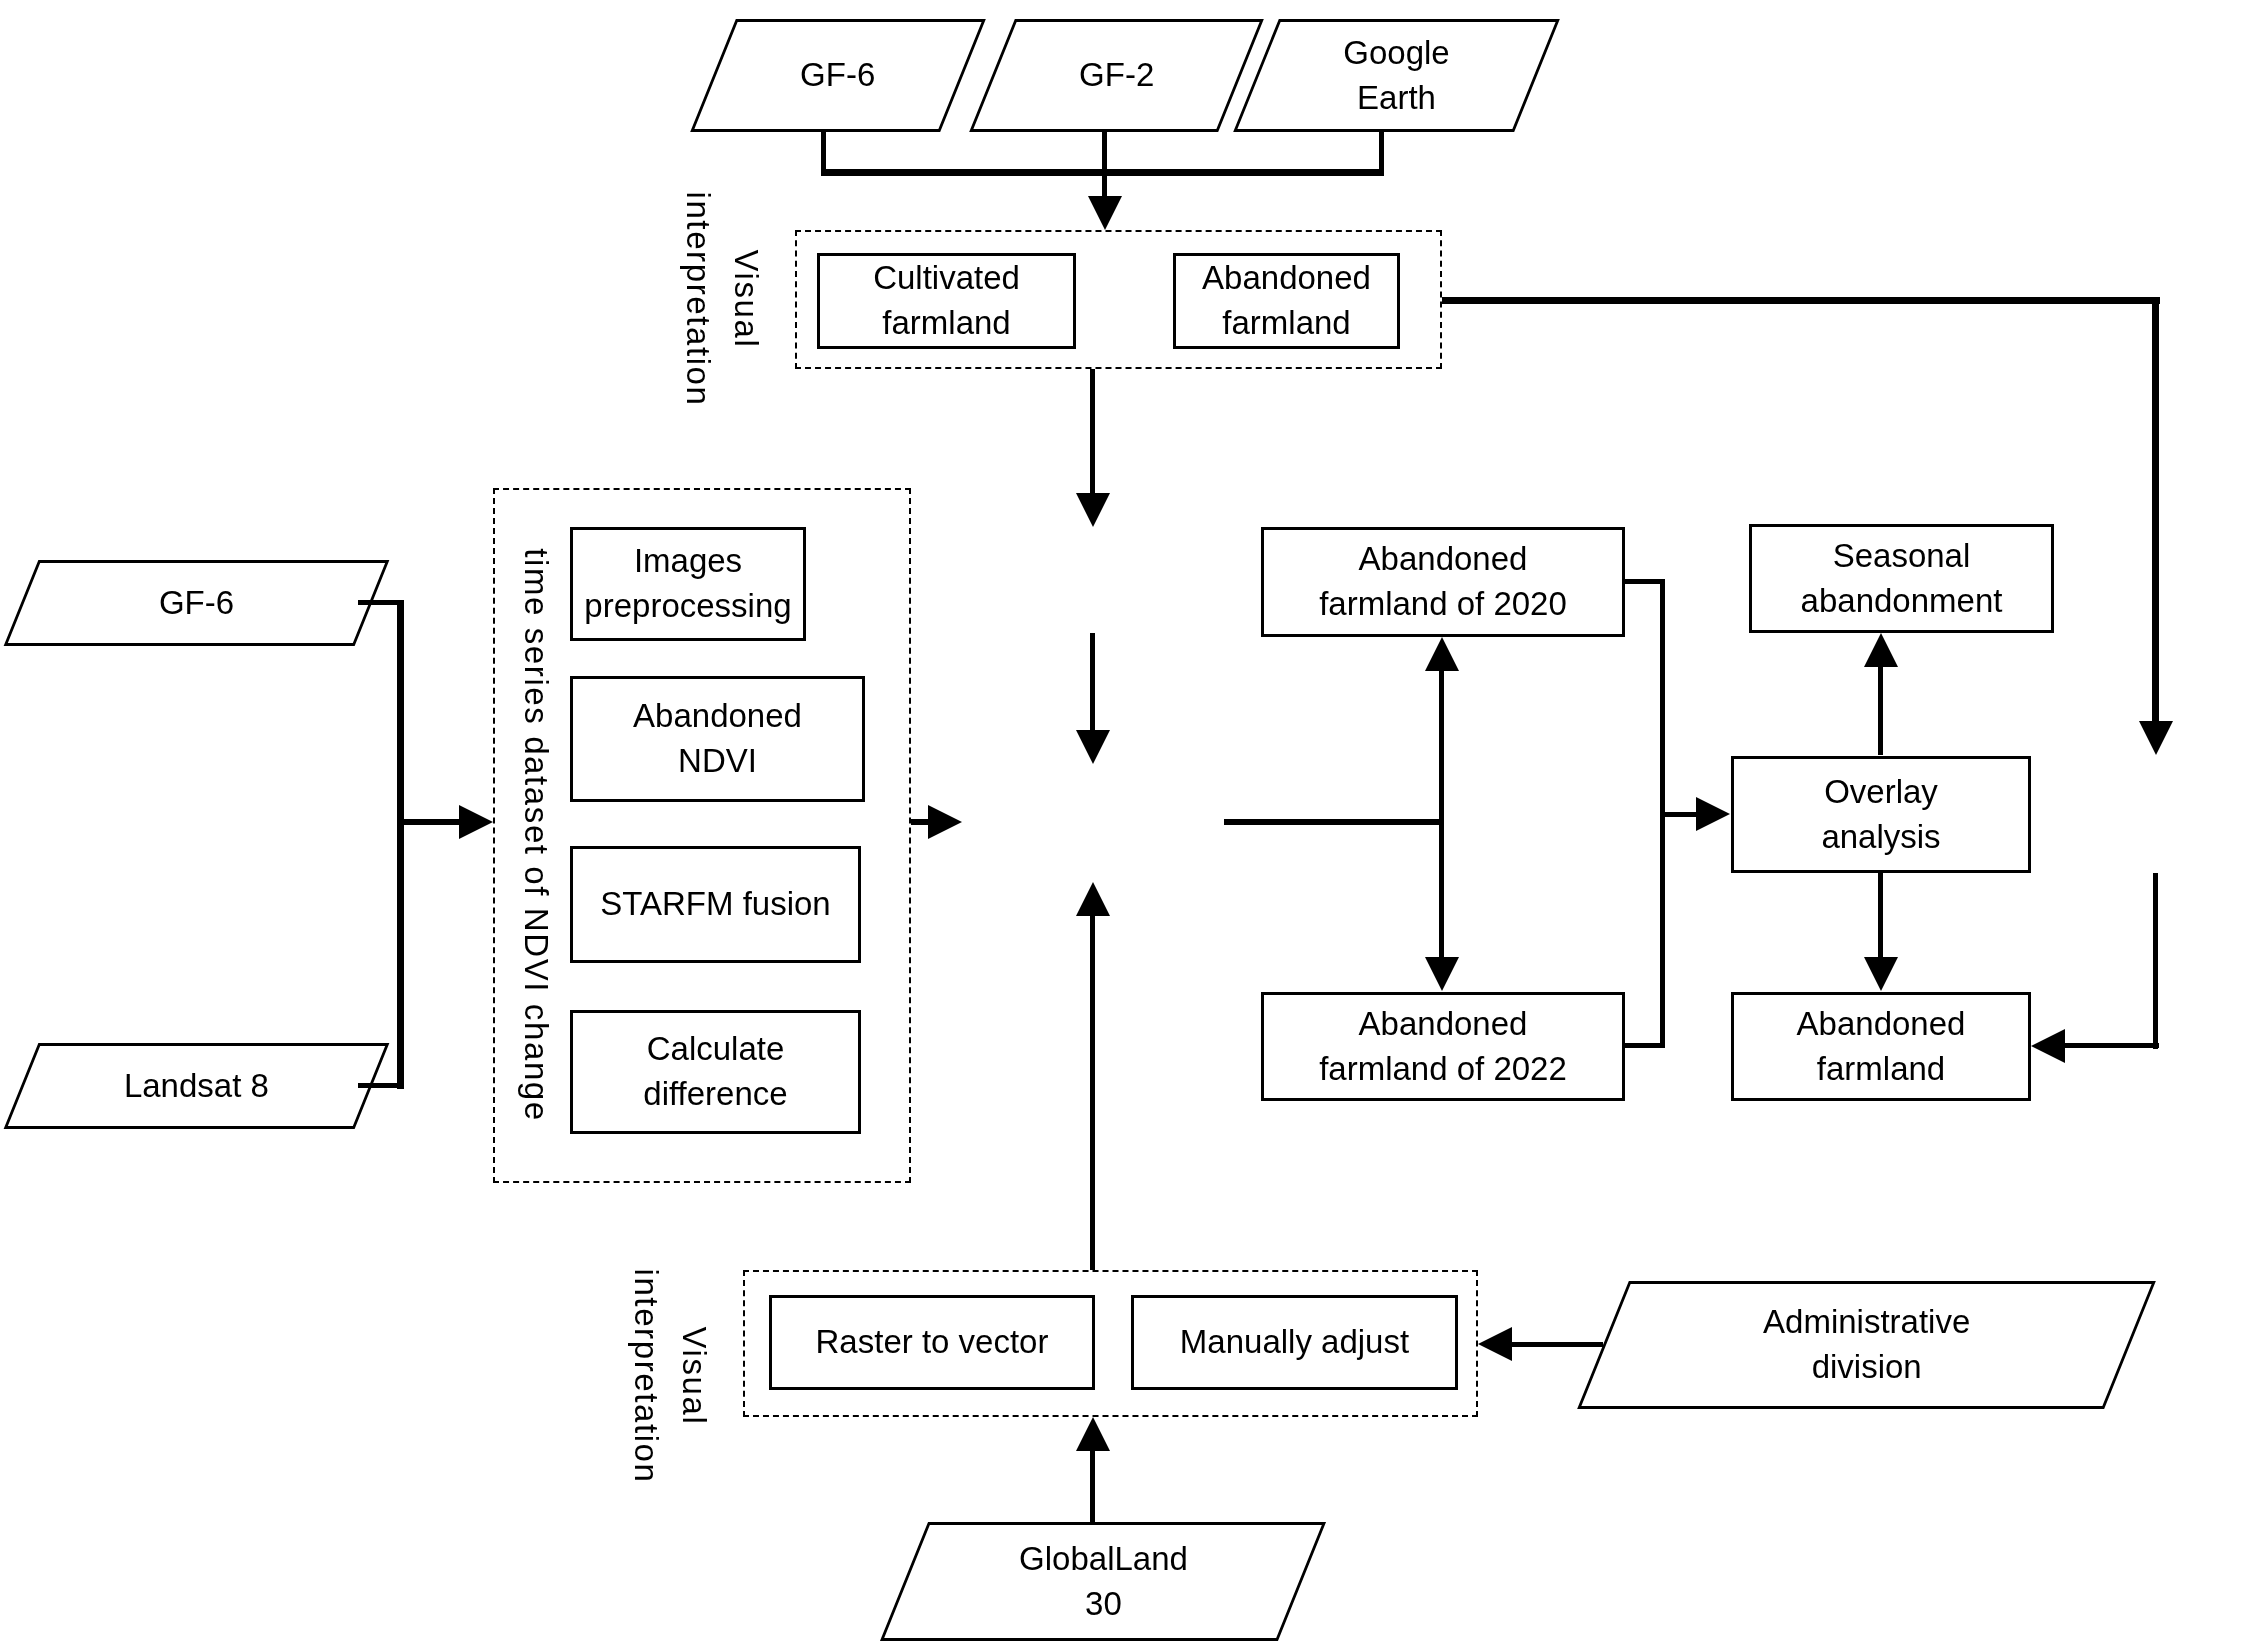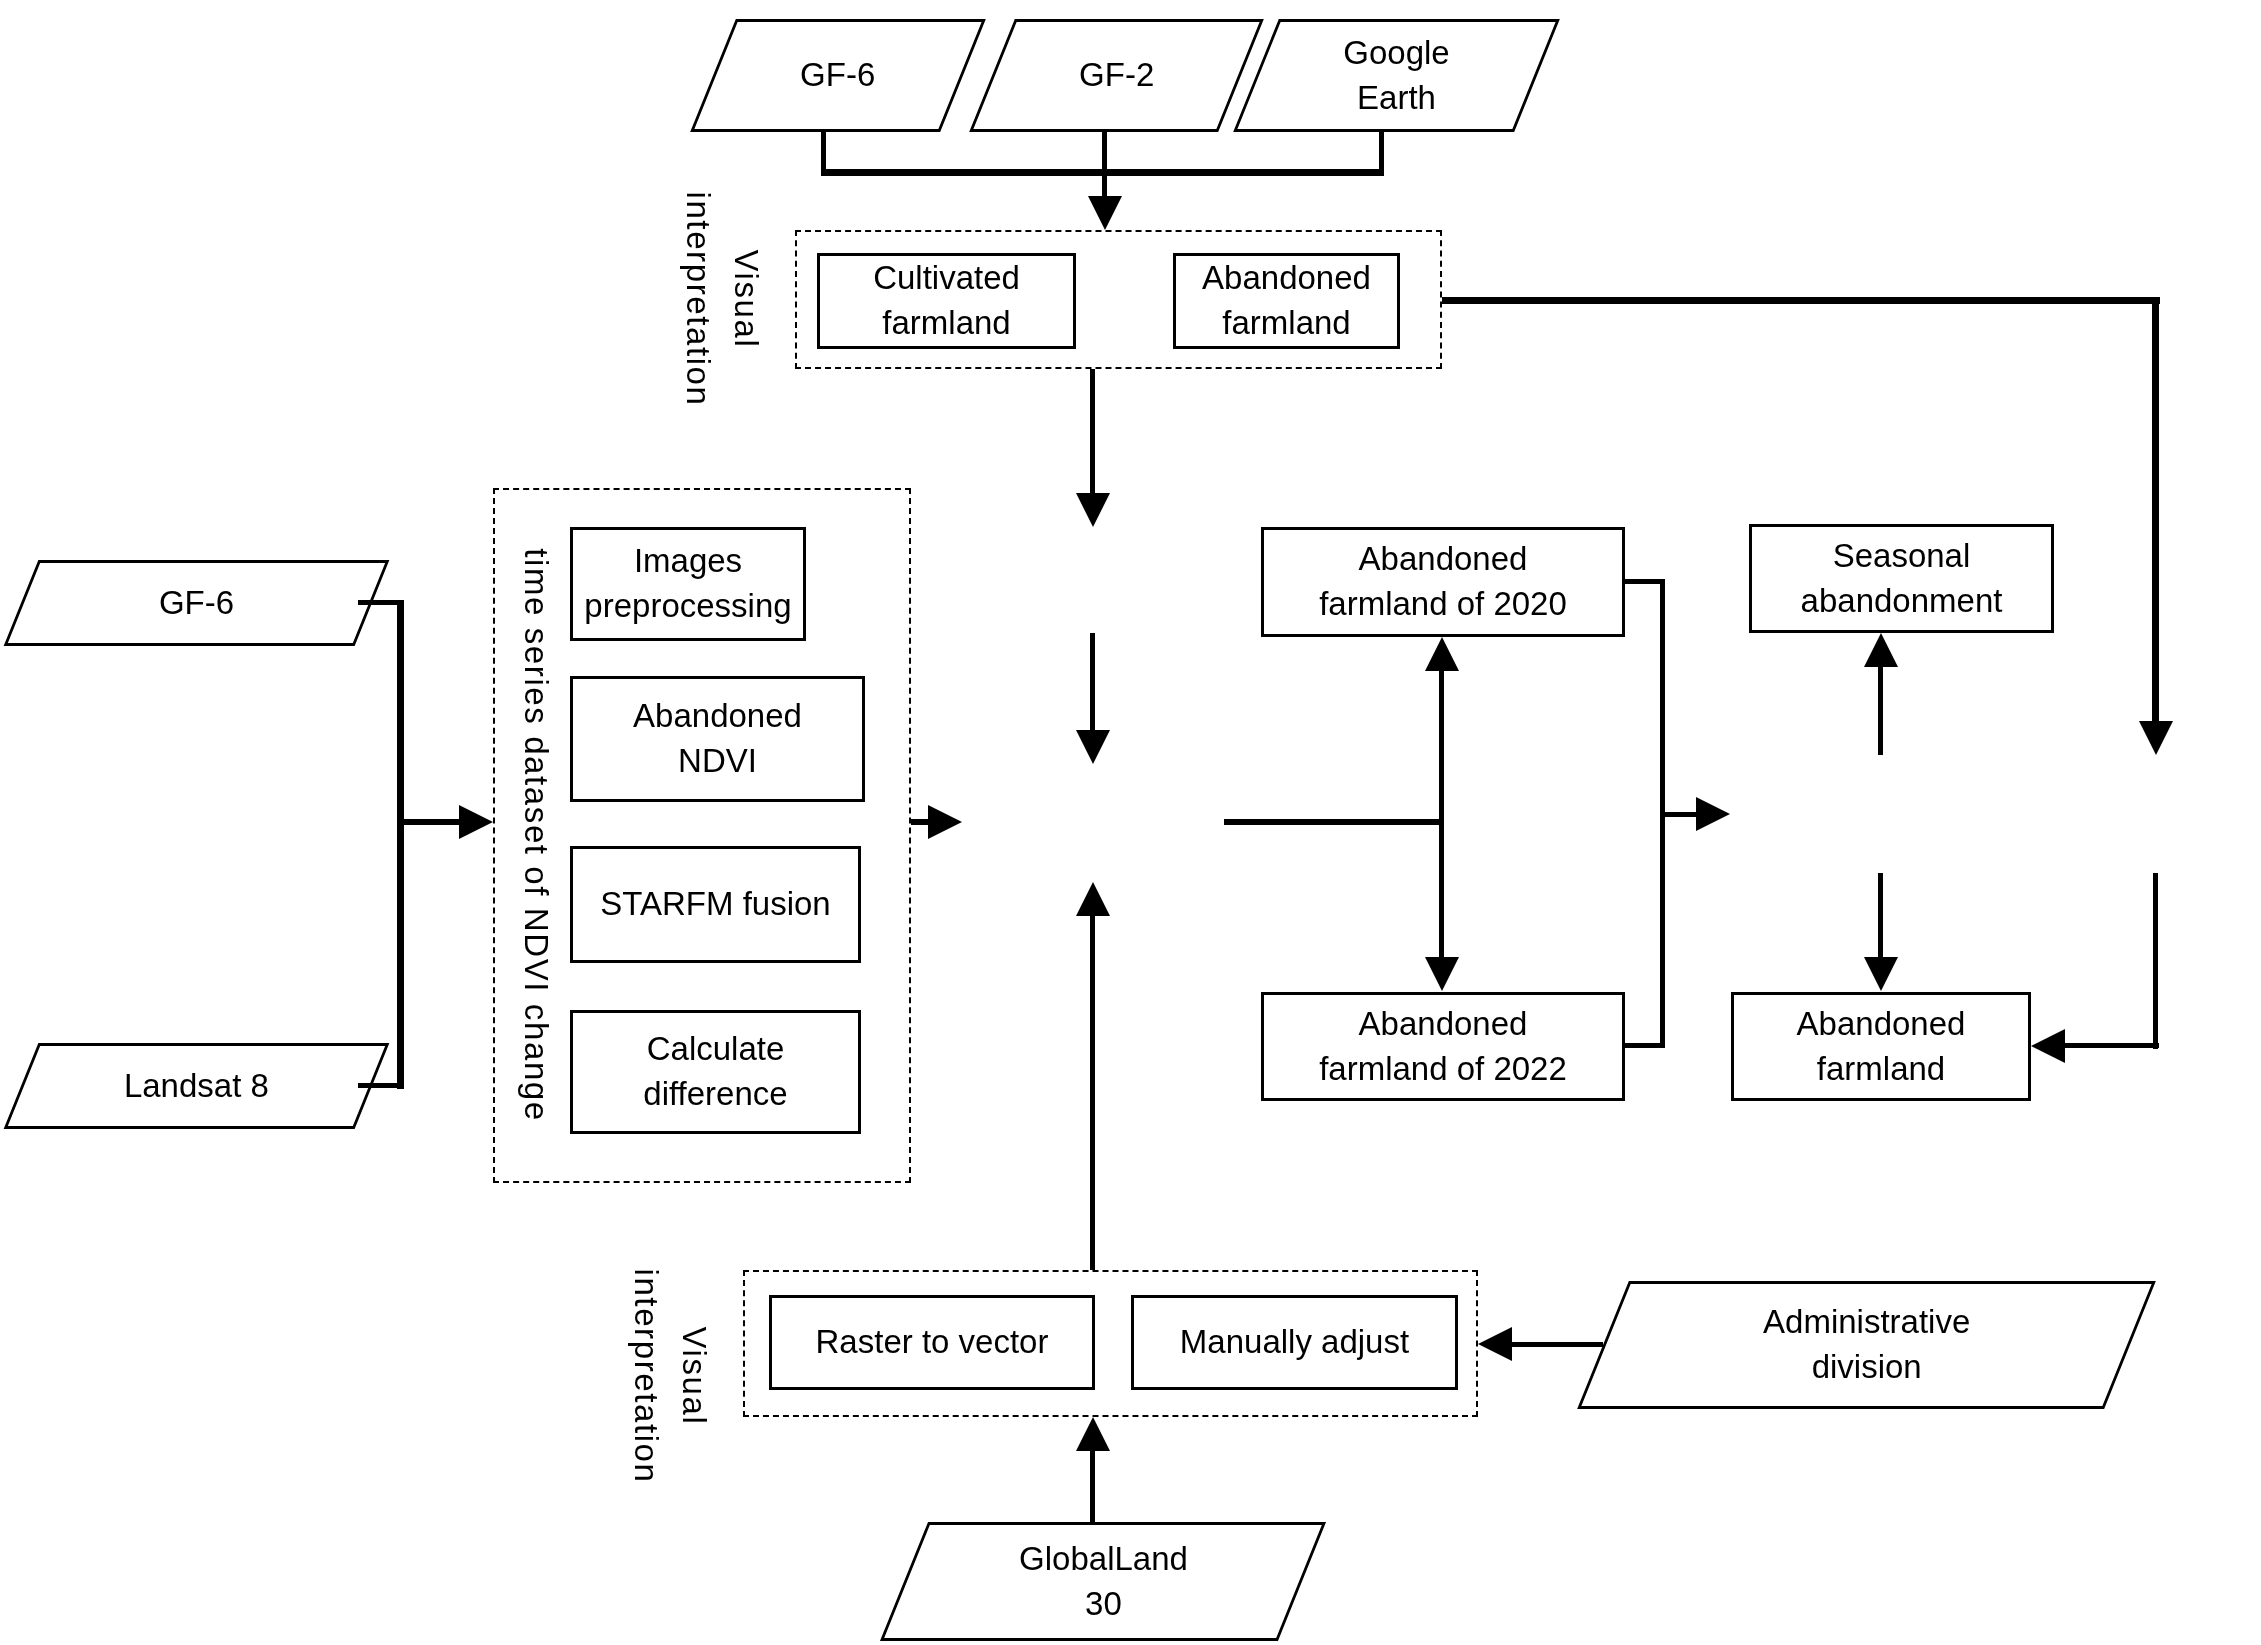--- a/index.html
+++ b/index.html
@@ -154,20 +154,23 @@
   <div class="v" style="left:1660px; top:579px; width:5.2px; height:469px;"></div>
   <div class="h" style="left:1660px; top:812px; width:39px; height:5.2px;"></div>
   <div class="tri a-right" style="left:1696px; top:797px;"></div>
 
   <div class="box" style="left:1731px; top:524px; width:305px; height:109px;margin-left:18px;">
     <span style="width:228px;">Seasonal abandonment</span>
   </div>
   <div class="v" style="left:1878px; top:665px; width:5.2px; height:90px;"></div>
   <div class="tri a-up" style="left:1864px; top:633px;"></div>
 
+  <div class="box" style="left:1731px; top:756px; width:300px; height:117px;">
+    <span style="width:156px;">Overlay analysis</span>
+  </div>
   <div class="v" style="left:1878px; top:873px; width:5.2px; height:86px;"></div>
   <div class="tri a-down" style="left:1864px; top:957px;"></div>
 
   <div class="box" style="left:1731px; top:992px; width:300px; height:109px;">
     <span style="width:218px;">Abandoned farmland</span>
   </div>
 
 
   <div class="v" style="left:2153px; top:873px; width:5.2px; height:176px;"></div>
   <div class="h" style="left:2061px; top:1043px; width:98px; height:5.2px;"></div>

